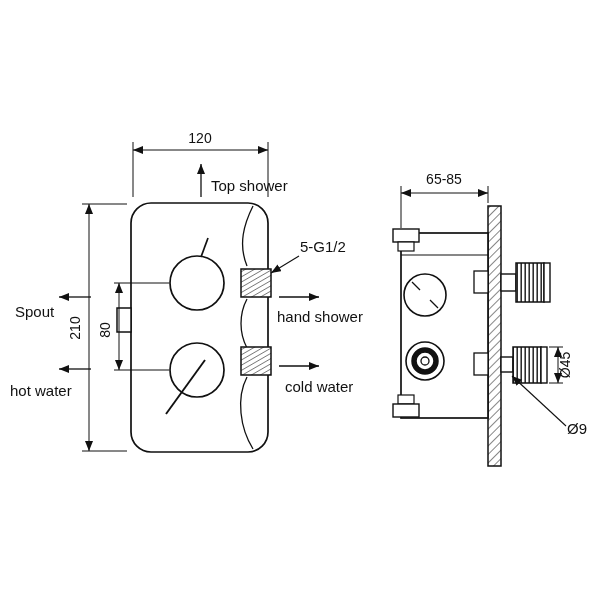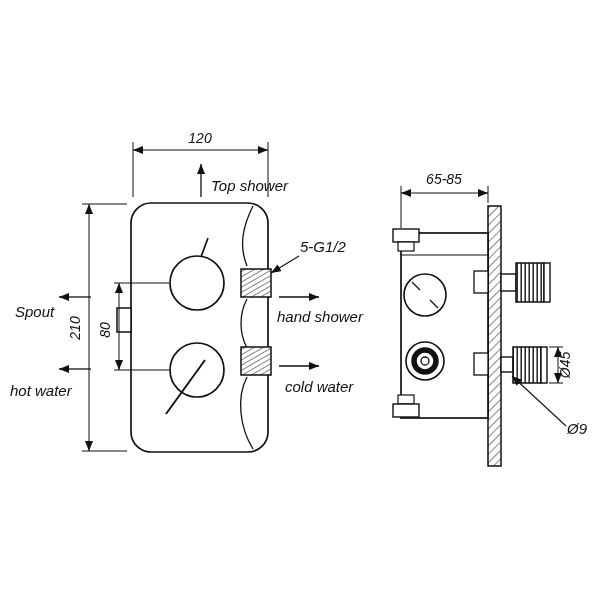--- a/index.html
+++ b/index.html
@@ -1,20 +1,19 @@
 <!DOCTYPE html>
 <html><head>
 <meta charset="utf-8">
 <style>
   html, body { margin: 0; padding: 0; background: #ffffff; }
   .stage {
     width: 600px; height: 600px; background: #ffffff;
     position: relative; overflow: hidden;
     font-family: "Liberation Sans", sans-serif;
-    font-style: italic;
   }
   svg { display: block; }
   svg text {
     font-family: "Liberation Sans", sans-serif;
     fill: #111111;
   }
   svg text.lbl { font-size: 15px; }
   svg text.dim { font-size: 14px; }
 </style>
 </head>

